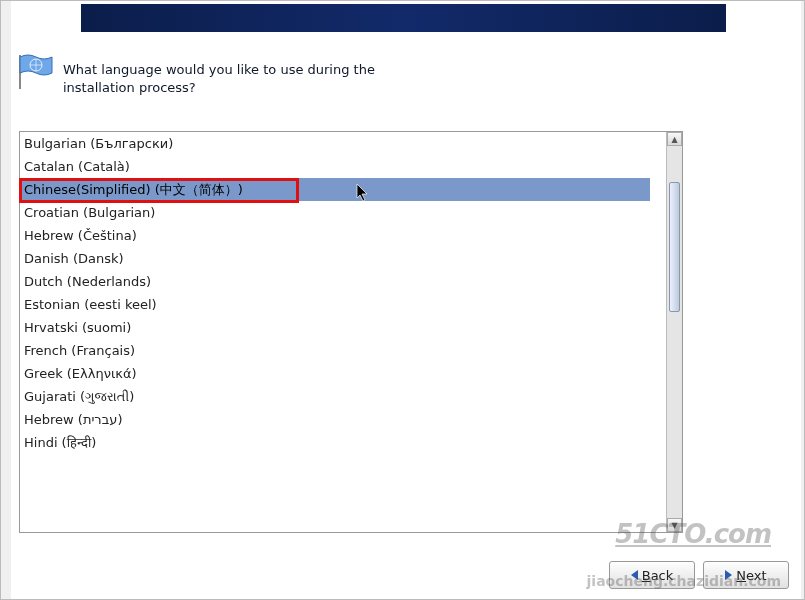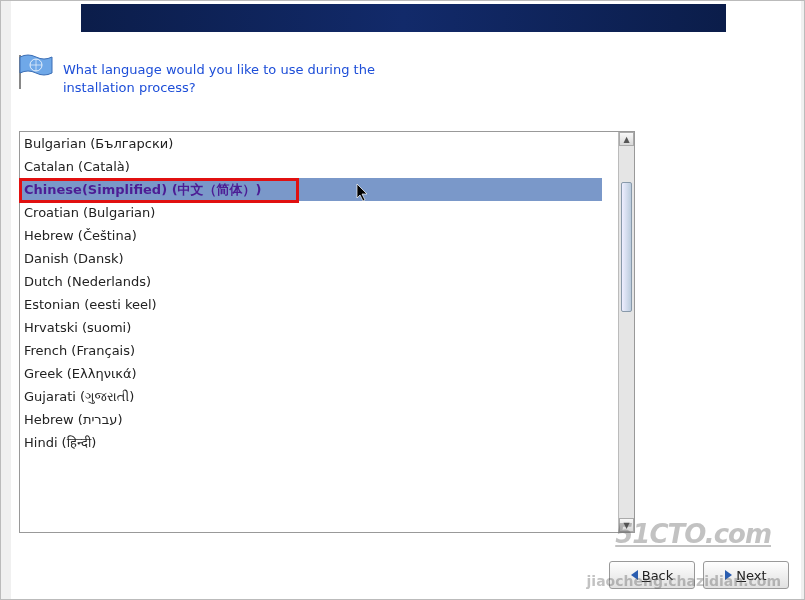--- a/index.html
+++ b/index.html
@@ -26,49 +26,48 @@
   }
   .flag-icon {
     position: absolute;
     left: 5px; top: 50px;
     width: 42px; height: 42px;
   }
   .prompt {
     position: absolute;
     left: 52px; top: 60px;
     width: 330px;
-    color: #1d4ed8;
+    color: #0f172a;
     line-height: 1.35;
   }
   .listwrap {
     position: absolute;
     left: 8px; top: 130px;
-    width: 616px; height: 402px;
+    width: 664px; height: 402px;
     border: 1px solid #999;
     background: #fff;
     display: flex;
     gap: 16px;
   }
   .list {
     flex: 1;
     overflow: hidden;
     position: relative;
   }
   .item {
     height: 23px;
     line-height: 23px;
     padding-left: 4px;
     color: #222;
     white-space: nowrap;
     cursor: pointer;
   }
   .item.selected {
     background: #7a98c9;
-    color: #4c1d95;
-    font-weight: bold;
+    color: #000000;
   }
   .highlight-box {
     position: absolute;
     border: 3px solid #e11010;
     pointer-events: none;
   }
   .scrollbar {
     width: 16px;
     background: #e5e5e5;
     border-left: 1px solid #bbb;

